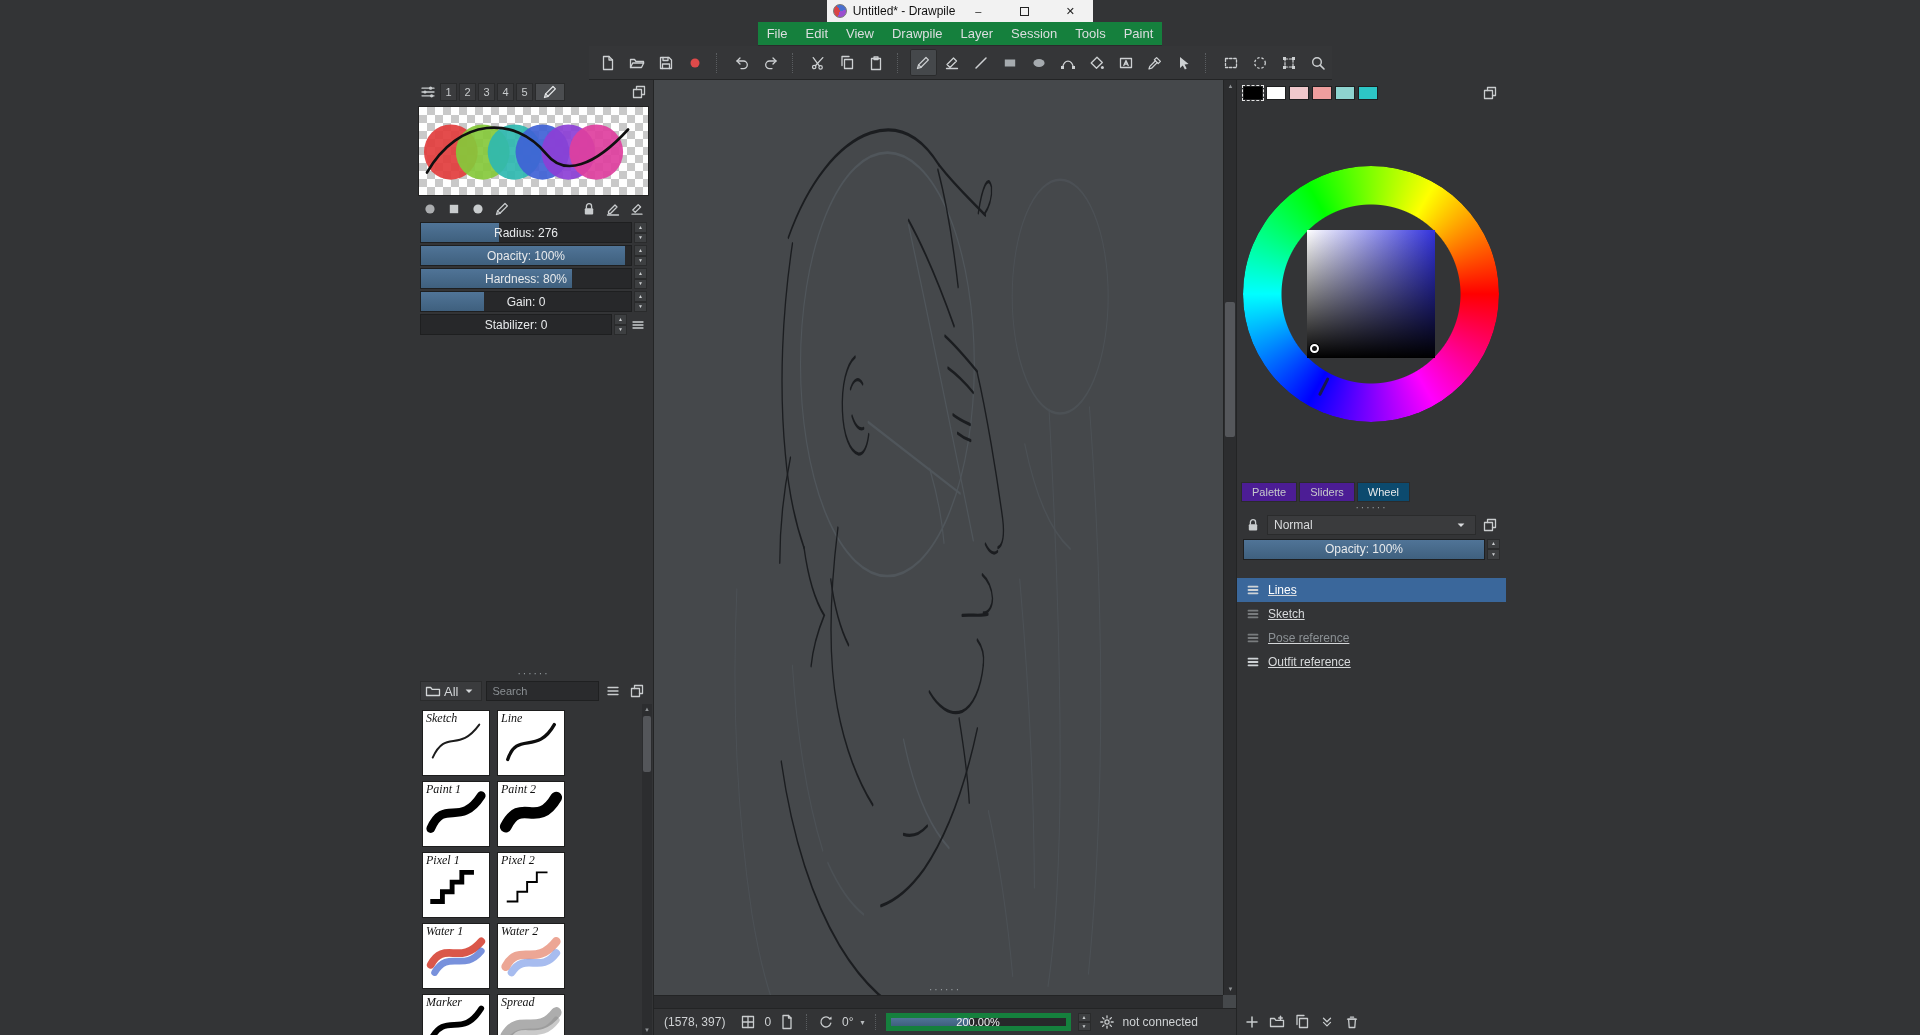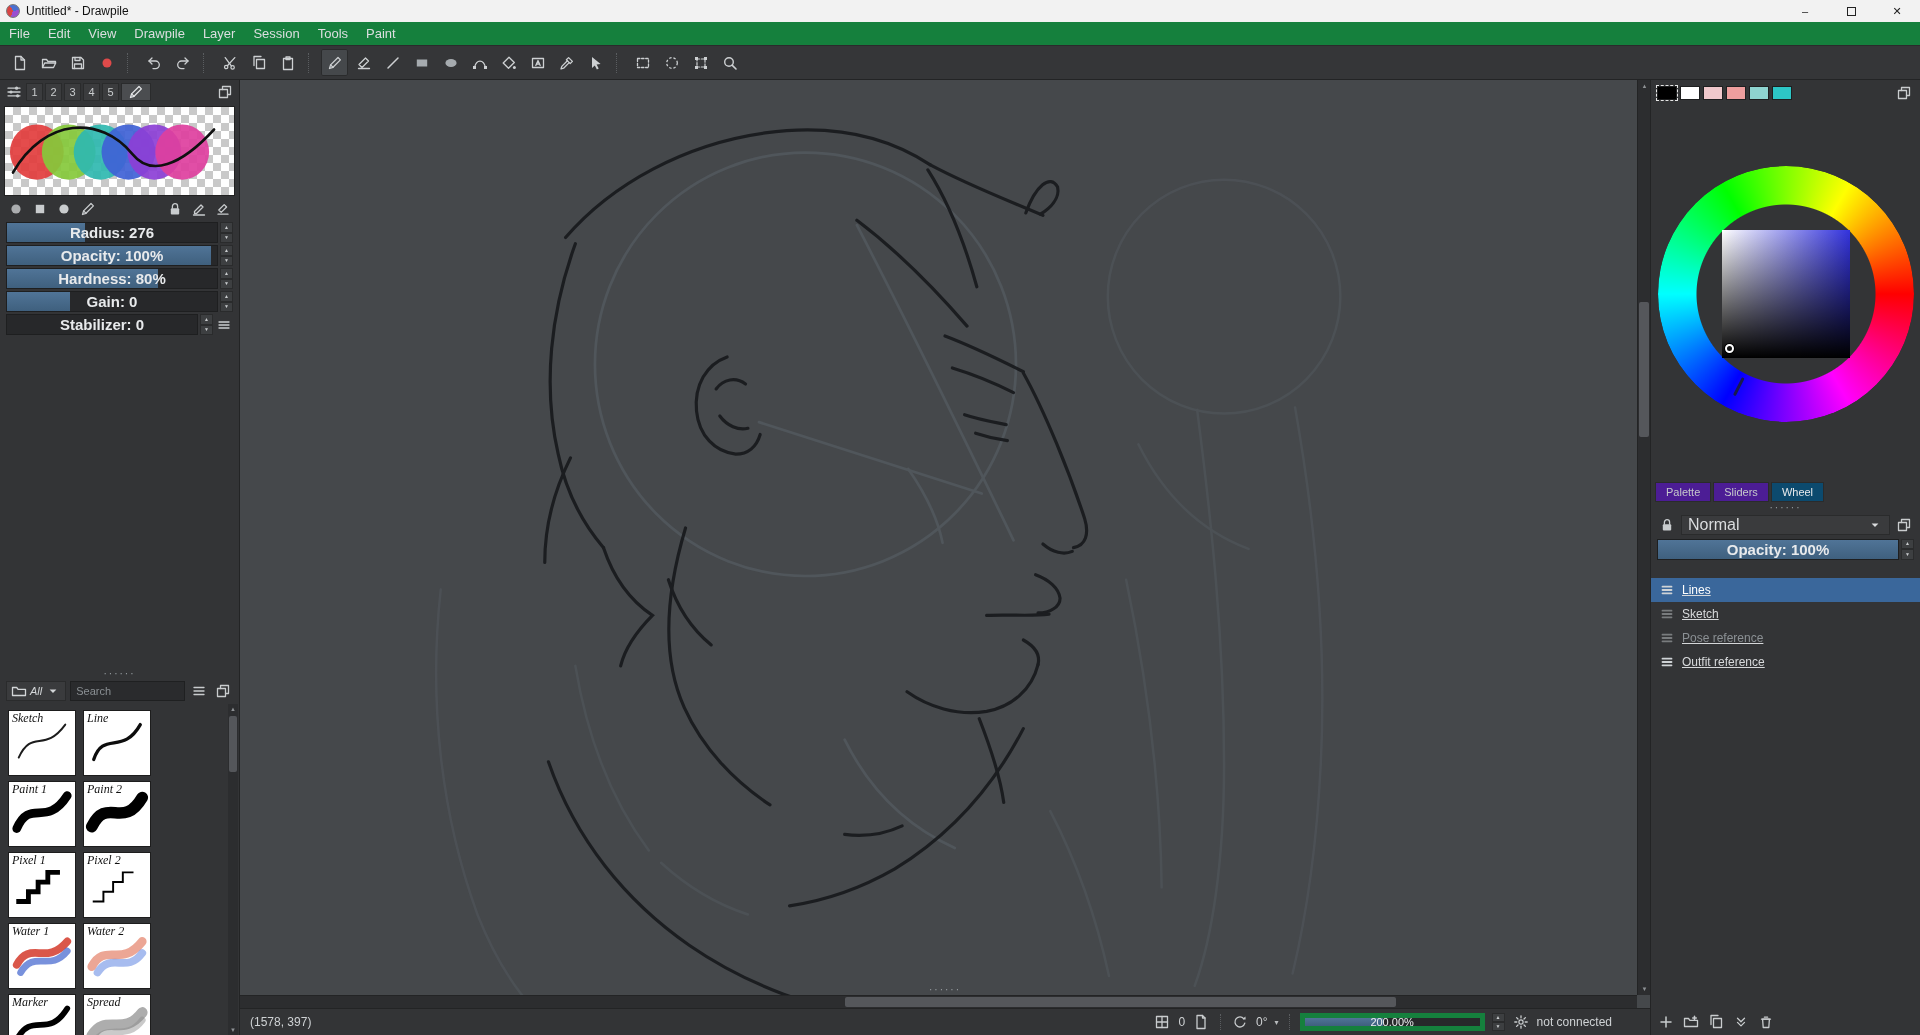--- a/index.html
+++ b/index.html
@@ -1,20 +1,20 @@
 <!DOCTYPE html>
 <html style="--accent: #44688d; --sel: #3a679b; --canvas: #45484b;"><head>
 <meta charset="utf-8">
 <style>
   html,body{margin:0;padding:0;width:1920px;height:1035px;overflow:hidden;
     font-family:"Liberation Sans",sans-serif;background:#333436;color:#d6d8da;}
   *{box-sizing:border-box;user-select:none;}
   :root{--accent:#44688d;--sel:#3a679b;--canvas:#45484b;--panel:#333436;--inset:#27282a;
     --bord:#232425;--ctl:#3a3b3d;--ctlb:#2a2b2c;--txt:#d6d8da;--dim:#8b9094;}
-  .window{display:flex;flex-direction:column;width:100%;height:100%;}
+  .window{display:flex;flex-direction:column;width:100%;height:100%;align-items:center;}
 
   
   .titlebar{height:22px;background:#f2f2f2;color:#111;display:flex;align-items:center;
     font-size:12px;flex:0 0 auto;}
   .app-icon{width:14px;height:14px;border-radius:50%;margin:0 6px;
     background:conic-gradient(from 200deg,#d94545 0 130deg,#4a6fd0 130deg 240deg,#9a4fd0 240deg 360deg);
     border:1px solid #777;}
   .win-controls{margin-left:auto;display:flex;height:100%;}
   .win-btn{width:46px;display:flex;align-items:center;justify-content:center;color:#222;font-size:11px;}
   .win-btn .maxbox{width:9px;height:9px;border:1px solid #222;display:inline-block;}
@@ -50,33 +50,33 @@
     background-color:#fff;
     background-image:linear-gradient(45deg,#c9c9c9 25%,transparent 25%,transparent 75%,#c9c9c9 75%),
       linear-gradient(45deg,#c9c9c9 25%,transparent 25%,transparent 75%,#c9c9c9 75%);
     background-size:16px 16px;background-position:0 0,8px 8px;overflow:hidden;}
   .preview svg{position:absolute;inset:0;width:100%;height:100%;}
   .shape-row{height:22px;display:flex;align-items:center;padding:0 6px;gap:4px;}
   .slider-row{display:flex;align-items:center;margin:2px 6px;gap:2px;height:21px;}
   .slider-track{flex:1;height:21px;background:var(--inset);border:1px solid #1e1f20;position:relative;overflow:hidden;}
   .slider-fill{position:absolute;top:0;left:0;bottom:0;background:linear-gradient(#507497,#3f607e);}
   .slider-label{position:absolute;inset:0;display:flex;align-items:center;justify-content:center;
-    font-size:15px;color:#e8eaec;font-weight:bold;}
+    font-size:12px;color:#e8eaec;}
   .spin{width:13px;height:21px;display:flex;flex-direction:column;flex:0 0 auto;}
   .spin span{flex:1;background:#3d3f41;border:1px solid var(--ctlb);font-size:5px;
     display:flex;align-items:center;justify-content:center;color:#c9ccce;line-height:1;}
   .mini-menu{width:18px;height:21px;display:flex;align-items:center;justify-content:center;color:#c9ccce;}
   .splitter{height:10px;display:flex;align-items:center;justify-content:center;color:#9aa0a4;
     font-size:10px;letter-spacing:2px;flex:0 0 auto;}
   .splitter::before{content:"······";}
 
   
   .preset-header{height:26px;display:flex;align-items:center;padding:0 6px;gap:4px;flex:0 0 auto;}
   .dropdown{height:20px;display:flex;align-items:center;background:var(--ctl);border:1px solid var(--ctlb);
-    padding:0 4px;gap:3px;font-size:11px;color:#d3d6d8;font-style:italic;}
+    padding:0 4px;gap:3px;font-size:13px;color:#d3d6d8;}
   .search{flex:1;min-width:0;height:20px;background:#2a2b2d;border:1px solid #1f2021;color:#cfd2d4;
     font-size:11px;padding:0 5px;font-family:"Liberation Sans",sans-serif;}
   .search::placeholder{color:#8a8f93;}
   .preset-area{flex:1;position:relative;overflow:hidden;}
   .preset-grid{display:flex;flex-wrap:wrap;gap:5px 7px;padding:6px 14px 0 8px;align-content:flex-start;}
   .preset{width:68px;display:flex;flex-direction:column;align-items:center;}
   .preset .thumb{width:68px;height:66px;background:#fff;border:1px solid #1d1d1d;position:relative;overflow:hidden;}
   .thumb svg{position:absolute;inset:0;width:100%;height:100%;}
   .cap-in{position:absolute;top:0;left:3px;font:italic 12px "Liberation Serif",serif;color:#111;z-index:2;}
   .grid-scroll{position:absolute;right:1px;top:0;bottom:0;width:10px;background:#2c2d2f;}
@@ -122,21 +122,21 @@
   .sv-marker{position:absolute;left:3px;bottom:5px;width:9px;height:9px;border:2px solid #fff;border-radius:50%;
     box-shadow:0 0 0 1px #000;}
   .ring-tick{position:absolute;left:50%;top:188px;width:3px;height:20px;background:#191a4e;border-radius:2px;
     transform:translate(-50%,-50%) rotate(27deg) translateY(104px);}
   .color-tabs{display:flex;padding:0 4px;gap:2px;height:20px;flex:0 0 auto;}
   .ctab{padding:0 10px;font-size:11px;display:flex;align-items:center;background:#4c1d95;
     border:1px solid var(--ctlb);color:#c6c9cb;}
   .ctab.active{background:#0c4a6e;color:#e8eaec;}
   .blend-row{display:flex;align-items:center;padding:2px 6px;gap:4px;height:26px;flex:0 0 auto;}
   .select{flex:1;height:20px;background:var(--ctl);border:1px solid var(--ctlb);display:flex;
-    align-items:center;padding:0 6px;font-size:16px;gap:4px;color:#dadcde;}
+    align-items:center;padding:0 6px;font-size:12px;gap:4px;color:#dadcde;}
   .select .cv{flex:1;}
   .opacity-row{display:flex;align-items:center;padding:0 6px 2px;gap:2px;height:24px;flex:0 0 auto;}
   .layers{margin-top:16px;flex:0 0 auto;text-decoration:underline;}
   .layer-row{height:24px;display:flex;align-items:center;padding:0 8px;gap:7px;font-size:12px;color:#d8dadc;}
   .layer-row.selected{background:var(--sel);color:#fff;}
   .layer-row.dimmed{color:var(--dim);}
   .layer-row .icn{width:16px;height:16px;color:#cfd3d6;}
   .layer-row.dimmed .icn,.layer-row .icn.faint{opacity:.45;}
   .layer-buttons{margin-top:auto;height:26px;display:flex;align-items:center;padding:0 6px;gap:7px;flex:0 0 auto;}
   .layer-buttons .icon-btn{width:18px;height:18px;}

